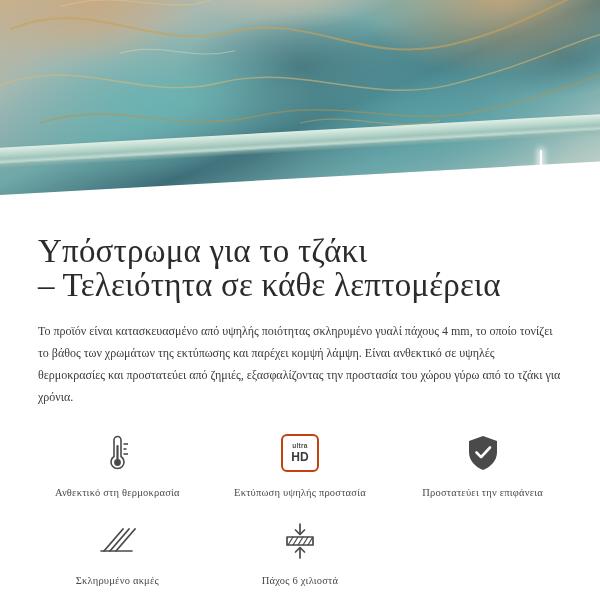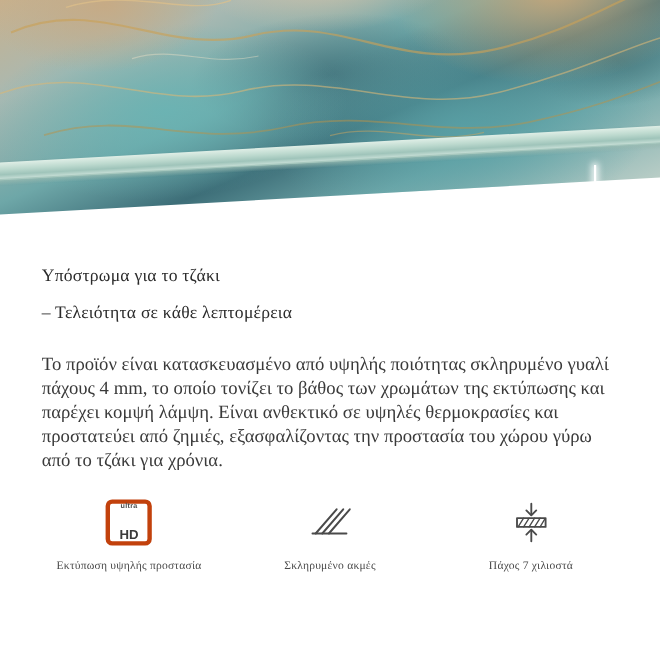--- a/index.html
+++ b/index.html
@@ -111,32 +111,32 @@
   .sparkle.small:after { height: 26px; margin-top: -13px; }
 
   
   .content {
     padding: 22px 38px 0 38px;
   }
   h1.headline {
     margin: 0;
     font-family: "Liberation Serif", serif;
     font-weight: 400;
-    font-size: 16px;
+    font-size: 33px;
     line-height: 34px;
     color: #2b2b2b;
     letter-spacing: .2px;
   }
   .headline .line2 {
     display: block;
   }
   p.body-text {
     margin: 18px 0 0 0;
     font-family: "Liberation Serif", serif;
-    font-size: 17px;
+    font-size: 12px;
     line-height: 22px;
     color: #3a3a3a;
     max-width: 528px;
   }
 
   
   .features {
     margin-top: 22px;
     display: grid;
     grid-template-columns: repeat(3, 1fr);
@@ -160,26 +160,26 @@
   .feature-label {
     font-family: "Liberation Serif", serif;
     font-size: 10.5px;
     color: #4a4a4a;
     line-height: 14px;
     letter-spacing: .2px;
   }
   .hd-badge {
     width: 34px;
     height: 34px;
-    border: 4px solid #c2410c;
+    border: 2px solid #c2410c;
     border-radius: 6px;
     display: flex;
     flex-direction: column;
     align-items: center;
-    justify-content: space-between;
+    justify-content: center;
     line-height: 1;
   }
   .hd-badge .ultra {
     font-family: "Liberation Sans", sans-serif;
     font-size: 6.5px;
     font-weight: 700;
     color: #4a4a4a;
     letter-spacing: .3px;
   }
   .hd-badge .hd {
@@ -216,31 +216,53 @@
   <div class="content">
     <h1 class="headline">
       <span>Υπόστρωμα για το τζάκι</span>
       <span class="line2">– Τελειότητα σε κάθε λεπτομέρεια</span>
     </h1>
     <p class="body-text">Το προϊόν είναι κατασκευασμένο από υψηλής ποιότητας σκληρυμένο γυαλί πάχους 4 mm, το οποίο τονίζει το βάθος των χρωμάτων της εκτύπωσης και παρέχει κομψή λάμψη. Είναι ανθεκτικό σε υψηλές θερμοκρασίες και προστατεύει από ζημιές, εξασφαλίζοντας την προστασία του χώρου γύρω από το τζάκι για χρόνια.</p>
   </div>
 
   <div class="features">
 
+    <div class="feature">
+      <div class="feature-icon">
+        <svg width="34" height="38" viewBox="0 0 34 38" fill="none" stroke="#4a4a4a" stroke-width="1.6">
+          <path d="M14 6a3.5 3.5 0 0 1 7 0v16.5a6.5 6.5 0 1 1-7 0z" stroke-linejoin="round"></path>
+          <circle cx="17.5" cy="28.5" r="3.4" fill="#4a4a4a" stroke="none"></circle>
+          <line x1="17.5" y1="12" x2="17.5" y2="26" stroke-width="2.2" stroke-linecap="round"></line>
+          <line x1="23.5" y1="10" x2="28" y2="10"></line>
+          <line x1="23.5" y1="15" x2="26.5" y2="15"></line>
+          <line x1="23.5" y1="20" x2="28" y2="20"></line>
+        </svg>
+      </div>
+      <div class="feature-label">Ανθεκτικό στη θερμοκρασία</div>
+    </div>
 
     <div class="feature">
       <div class="feature-icon">
         <div class="hd-badge">
           <span class="ultra">ultra</span>
           <span class="hd">HD</span>
         </div>
       </div>
       <div class="feature-label">Εκτύπωση υψηλής προστασία</div>
     </div>
 
+    <div class="feature">
+      <div class="feature-icon">
+        <svg width="36" height="40" viewBox="0 0 36 40">
+          <path d="M18 3 L32 8 V19 C32 28 25.5 34 18 37 C10.5 34 4 28 4 19 V8 Z" fill="#4a4a4a"></path>
+          <path d="M11.5 19.5 l4.6 4.6 L25 14.5" stroke="#ffffff" stroke-width="2.6" fill="none" stroke-linecap="round" stroke-linejoin="round"></path>
+        </svg>
+      </div>
+      <div class="feature-label">Προστατεύει την επιφάνεια</div>
+    </div>
 
 
     <div class="feature">
       <div class="feature-icon">
         <svg width="38" height="34" viewBox="0 0 38 34" stroke="#4a4a4a" stroke-width="1.8" fill="none" stroke-linecap="round">
           <path d="M6 27 L25 5"></path>
           <path d="M12 27 L31 5"></path>
           <path d="M18 27 L37 5"></path>
           <path d="M3 27 H34" stroke-width="1.6"></path>
         </svg>
@@ -252,17 +274,17 @@
       <div class="feature-icon">
         <svg width="40" height="38" viewBox="0 0 40 38" stroke="#4a4a4a" stroke-width="1.7" fill="none" stroke-linecap="round" stroke-linejoin="round">
           <line x1="20" y1="2" x2="20" y2="12"></line>
           <path d="M15.5 8 L20 12.5 L24.5 8"></path>
           <rect x="7" y="15" width="26" height="8" fill="none"></rect>
           <path d="M8 23 L13 15 M13 23 L18 15 M18 23 L23 15 M23 23 L28 15 M28 23 L32.5 15.5" stroke-width="1.2"></path>
           <line x1="20" y1="36" x2="20" y2="26"></line>
           <path d="M15.5 30 L20 25.5 L24.5 30"></path>
         </svg>
       </div>
-      <div class="feature-label">Πάχος 7 χιλιοστά</div>
+      <div class="feature-label">Πάχος 6 χιλιοστά</div>
     </div>
 
   </div>
 </div>
 
 </body></html>

